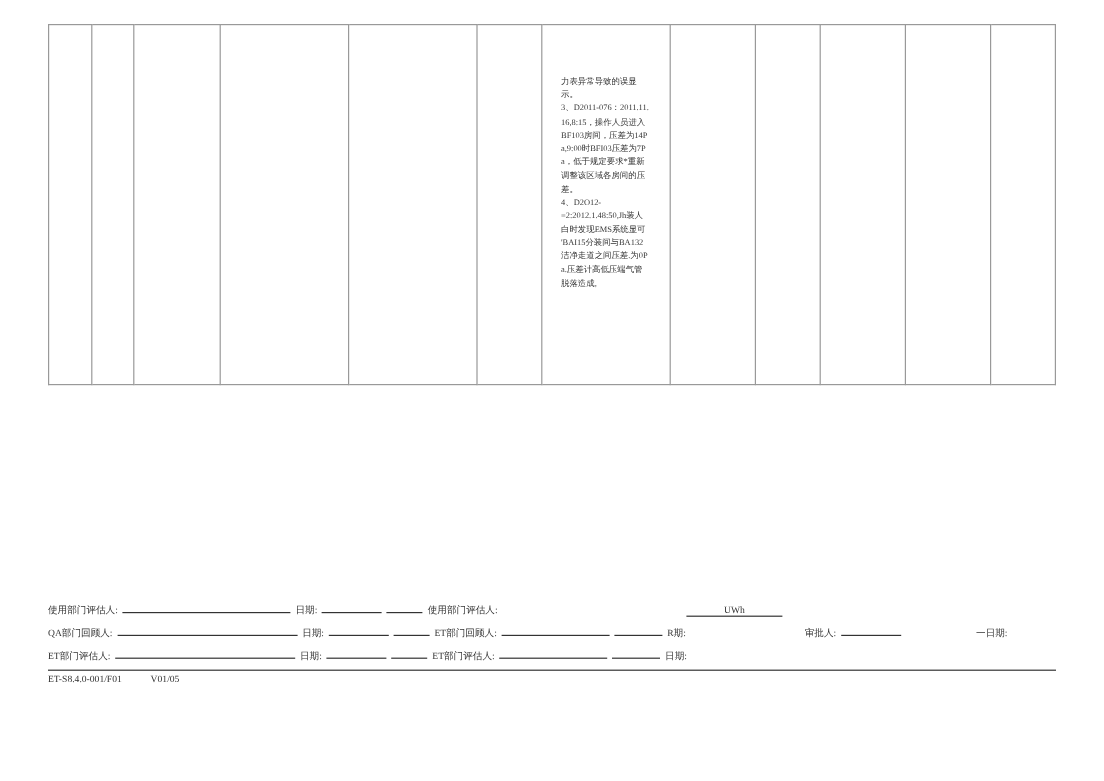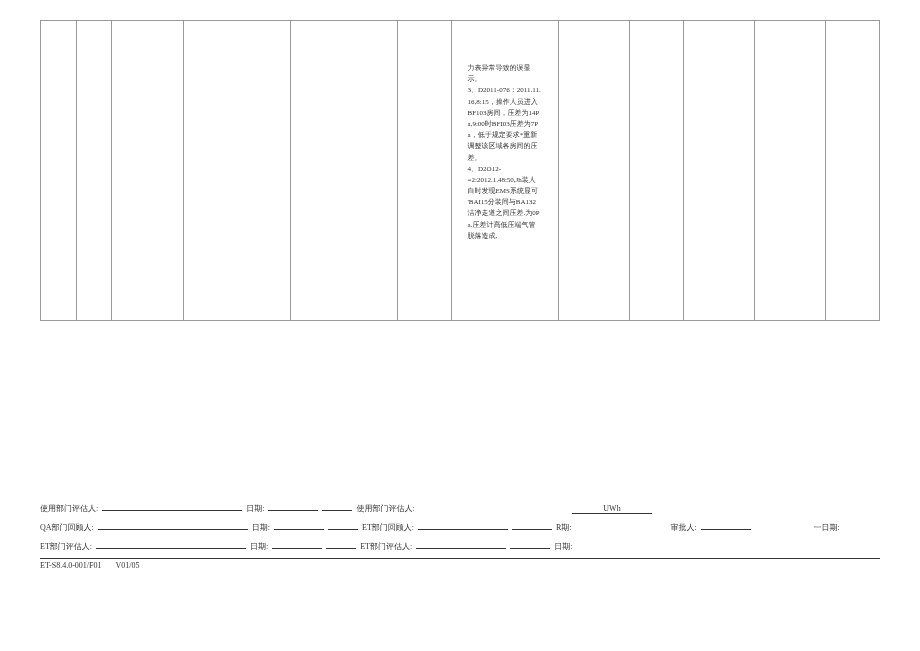--- a/index.html
+++ b/index.html
@@ -65,21 +65,21 @@
     }
     .uwh {
       font-weight: normal;
     }
     .divider {
       border-top: 1px solid #333;
       margin: 2px 0;
     }
     .footer {
       display: flex;
-      gap: 14px;
+      gap: 24px;
       font-size: 8px;
       margin-top: 2px;
     }
     .line-val-wrap {
       display: inline-flex;
       align-items: baseline;
       border-bottom: 1px solid #333;
       min-width: 80px;
       justify-content: center;
     }

